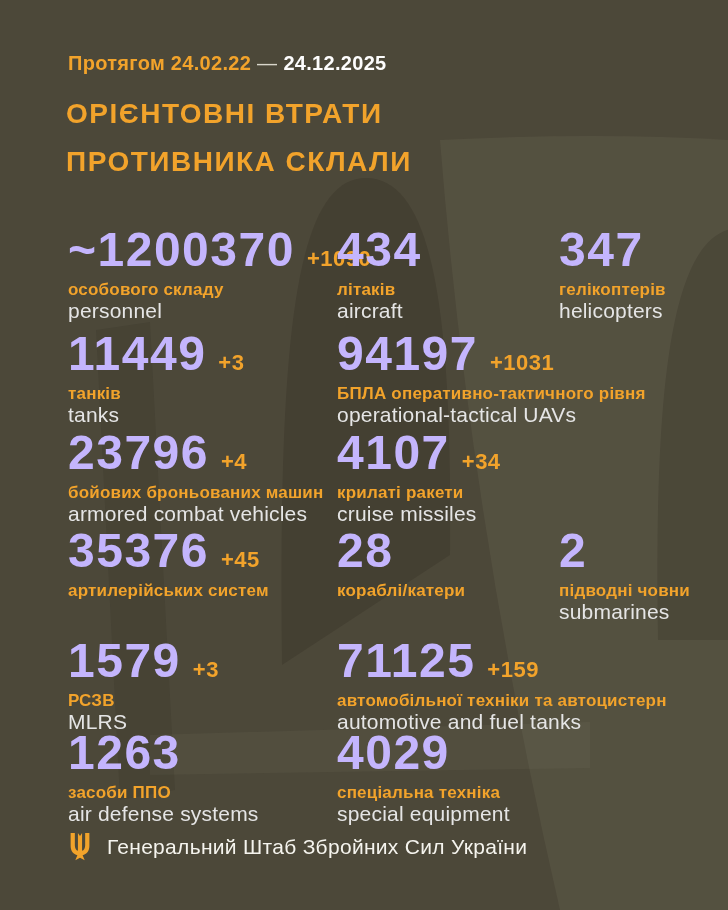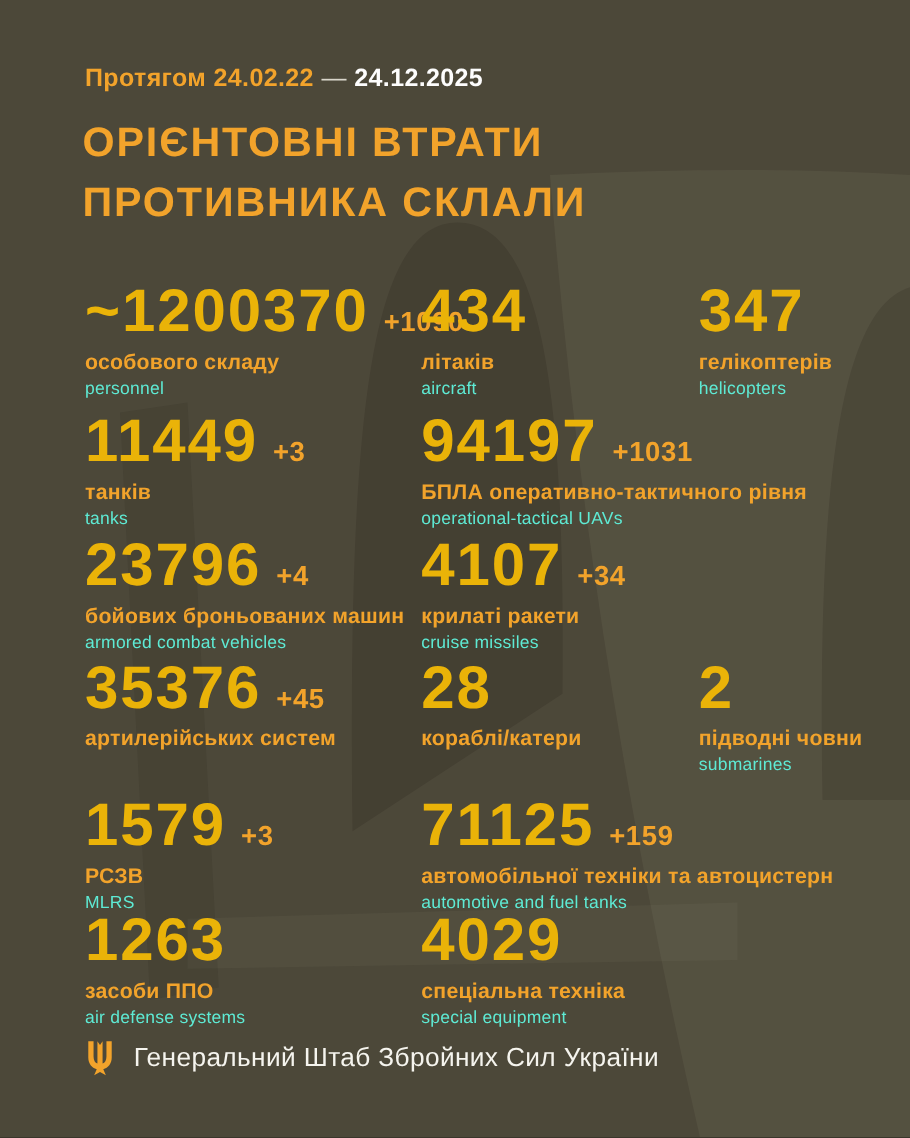--- a/index.html
+++ b/index.html
@@ -19,50 +19,50 @@
     position:absolute;left:68px;top:52px;
     font-size:20px;font-weight:600;letter-spacing:0.3px;
     color:#f2a32b;white-space:nowrap;
   }
   .date-line .sep{color:#d9d6cb;font-weight:400;margin:0 6px;}
   .date-line .date-end{color:#fdfdfd;font-weight:700;}
 
   .title{
     position:absolute;left:66px;top:90px;
     color:#f2a32b;font-weight:800;
-    font-size:33px;line-height:48px;letter-spacing:1.5px;
+    font-size:28px;line-height:48px;letter-spacing:1.5px;
     white-space:nowrap;
   }
 
   .stat{position:absolute;white-space:nowrap;}
   .c1{left:68px;}
   .c2{left:337px;}
   .c3{left:527px;margin-left:32px;}
   .r1{top:226px;}
   .r2{top:330px;}
   .r3{top:429px;}
   .r4{top:527px;}
   .r5{top:611px;margin-top:26px;}
   .r6{top:729px;}
 
   .value-line{display:flex;align-items:baseline;margin-bottom:5px;}
   .value{
-    color:#eab308;font-size:48px;font-weight:700;
+    color:#c4b5fd;font-size:48px;font-weight:700;
     line-height:48px;letter-spacing:1.5px;
   }
   .delta{
     color:#f2a32b;font-size:22px;font-weight:700;
     margin-left:12px;letter-spacing:0.5px;
   }
   .label-uk{
     color:#f2a32b;font-size:17px;font-weight:700;
     line-height:21px;letter-spacing:0.2px;
   }
   .label-en{
-    color:#5eead4;font-size:14px;font-weight:400;
+    color:#e5e5e5;font-size:21px;font-weight:400;
     line-height:21px;letter-spacing:0.2px;
   }
 
   .footer{
     position:absolute;left:68px;top:832px;
     display:flex;align-items:center;gap:15px;
   }
   .footer .source{
     color:#f5f4ee;font-size:21px;font-weight:400;letter-spacing:0.3px;
     white-space:nowrap;

